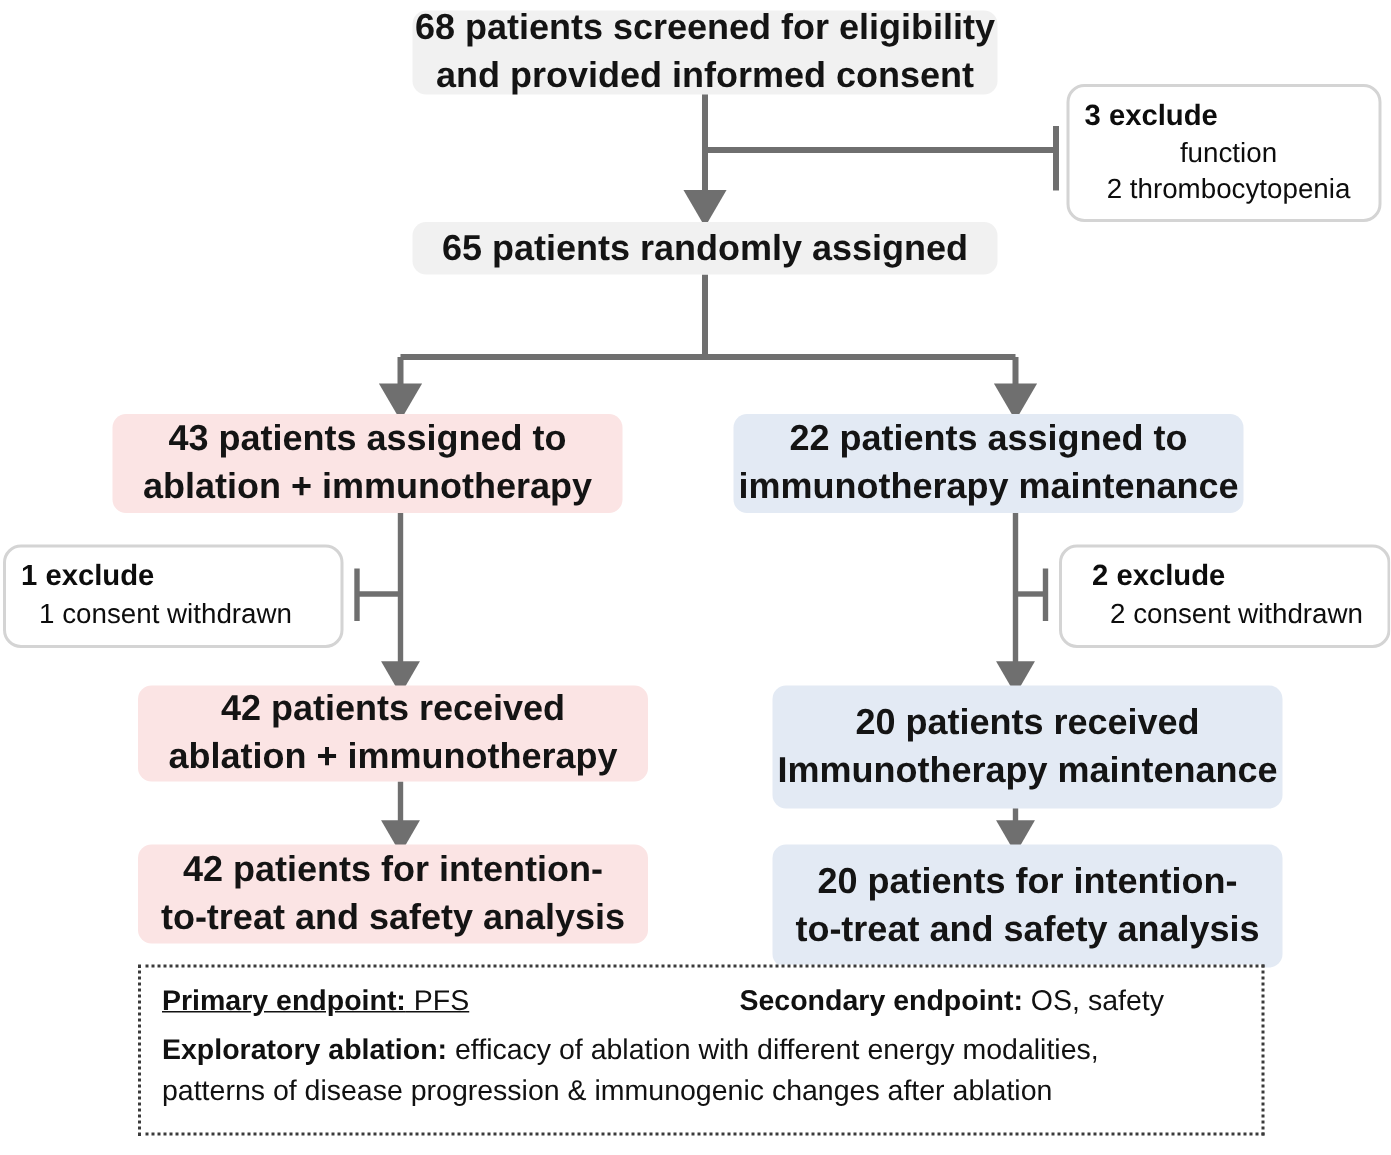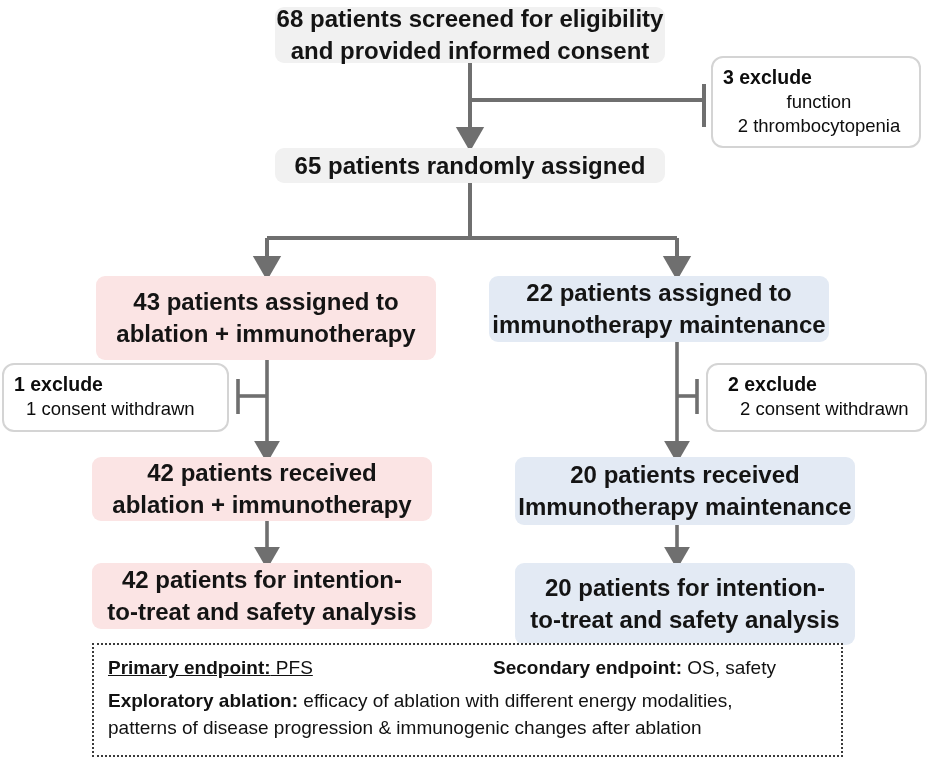--- a/index.html
+++ b/index.html
@@ -170,21 +170,21 @@
     <span class="excl-title">3 exclude</span>
     <span class="excl-item">function</span>
     <span class="excl-item">2 thrombocytopenia</span>
   </div>
 
   <div class="node node-grey" style="left:275px; top:148px; width:390px; height:35px;">
     <span class="line">65 patients randomly assigned</span>
   </div>
 
 
-  <div class="node node-pink" style="left:96px; top:276px; width:340px; height:84px;">
+  <div class="node node-pink" style="left:75px; top:276px; width:340px; height:66px;">
     <span class="line">43 patients assigned to</span>
     <span class="line">ablation + immunotherapy</span>
   </div>
 
   <div class="node node-blue" style="left:489px; top:276px; width:340px; height:66px;">
     <span class="line">22 patients assigned to</span>
     <span class="line">immunotherapy maintenance</span>
   </div>
 
   <div class="excl" id="excl-left">
@@ -195,21 +195,21 @@
   <div class="excl" id="excl-right">
     <span class="excl-title">2 exclude</span>
     <span class="excl-item">2 consent withdrawn</span>
   </div>
 
   <div class="node node-pink" style="left:92px; top:457px; width:340px; height:64px;">
     <span class="line">42 patients received</span>
     <span class="line">ablation + immunotherapy</span>
   </div>
 
-  <div class="node node-blue" style="left:515px; top:457px; width:340px; height:68px;">
+  <div class="node node-blue" style="left:515px; top:457px; width:340px; height:82px;">
     <span class="line">20 patients received</span>
     <span class="line">Immunotherapy maintenance</span>
   </div>
 
   <div class="node node-pink" style="left:92px; top:563px; width:340px; height:66px;">
     <span class="line">42 patients for intention-</span>
     <span class="line">to-treat and safety analysis</span>
   </div>
 
   <div class="node node-blue" style="left:515px; top:563px; width:340px; height:82px;">

